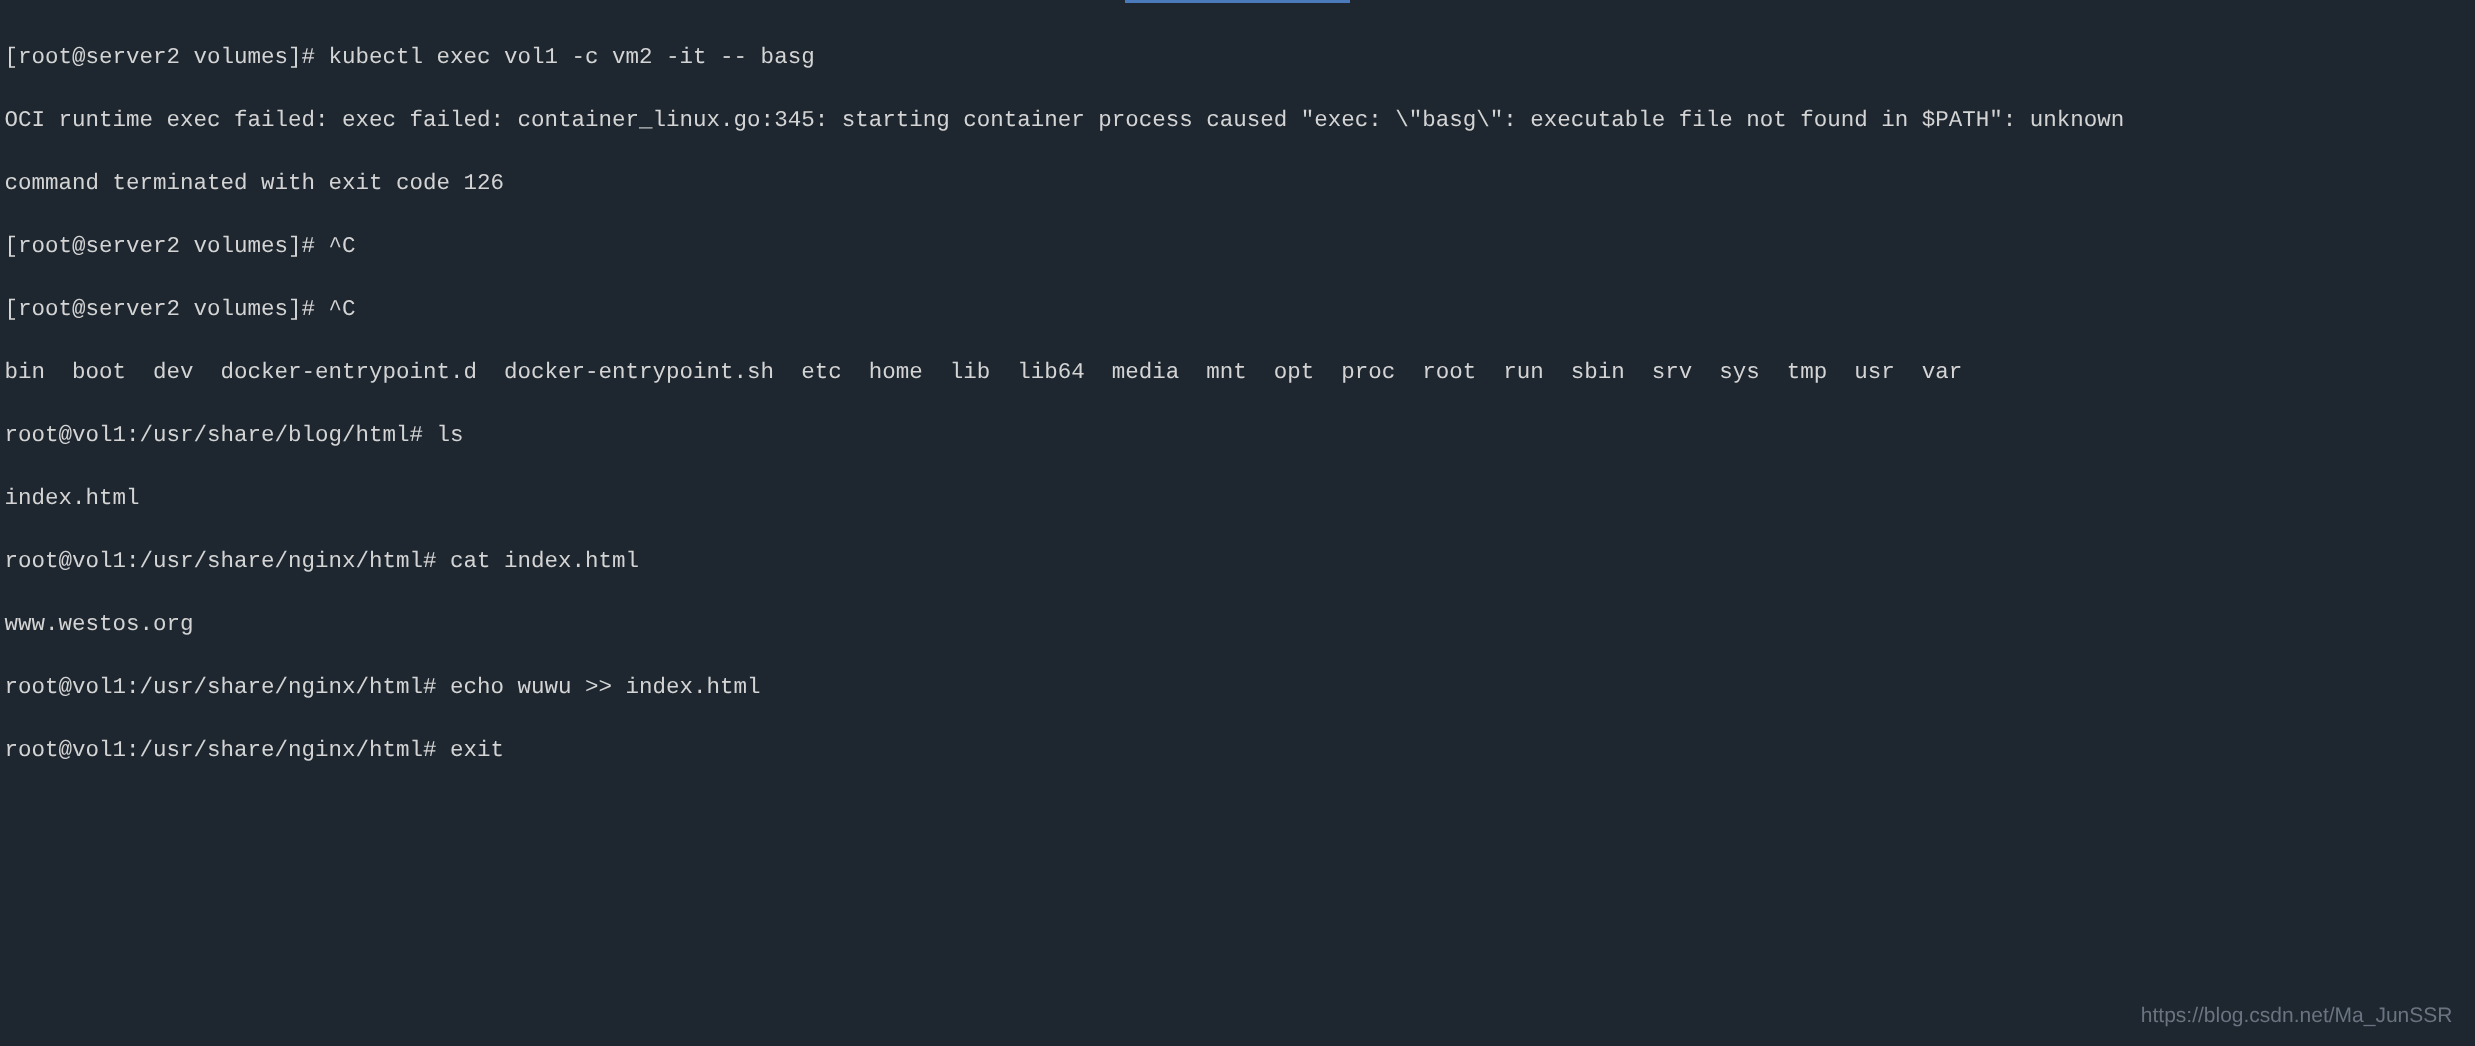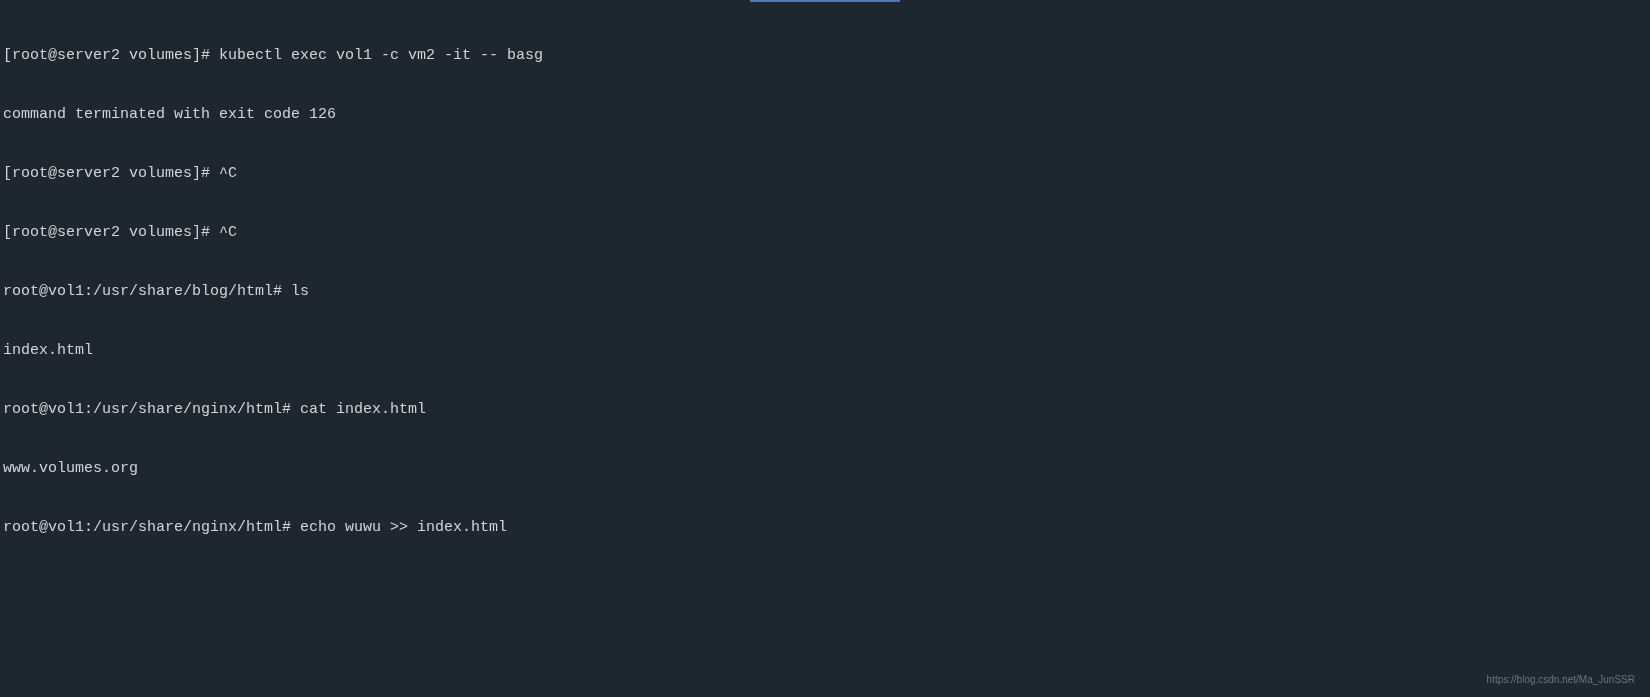--- a/index.html
+++ b/index.html
@@ -25,45 +25,48 @@
       position: absolute;
       left: 750px;
       width: 150px;
       height: 2px;
       background: #4a7abc;
     }
     .terminal {
       padding: 4px 3px;
       white-space: pre;
     }
-    .line { display: block; margin-top: 17px; }
+    .line { display: block; }
     .watermark {
       position: absolute;
       bottom: 10px;
       right: 15px;
       color: #6a7480;
-      font-size: 10px;
+      font-size: 14px;
       font-family: Arial, sans-serif;
     }
   </style>
 </head>
 <body>
 
 <div class="top-bar"></div>
 
 <div class="terminal">
 <span class="line">[root@server2 volumes]# kubectl exec vol1 -c vm2 -it -- basg</span>
+<span class="line">OCI runtime exec failed: exec failed: container_linux.go:345: starting container process caused "exec: \"basg\": executable file not found in $PATH": unknown</span>
 <span class="line">command terminated with exit code 126</span>
 <span class="line">[root@server2 volumes]# ^C</span>
 <span class="line">[root@server2 volumes]# ^C</span>
+<span class="line">bin  boot  dev  docker-entrypoint.d  docker-entrypoint.sh  etc  home  lib  lib64  media  mnt  opt  proc  root  run  sbin  srv  sys  tmp  usr  var</span>
 <span class="line">root@vol1:/usr/share/blog/html# ls</span>
 <span class="line">index.html</span>
 <span class="line">root@vol1:/usr/share/nginx/html# cat index.html</span>
-<span class="line">www.volumes.org</span>
+<span class="line">www.westos.org</span>
 <span class="line">root@vol1:/usr/share/nginx/html# echo wuwu &gt;&gt; index.html</span>
+<span class="line">root@vol1:/usr/share/nginx/html# exit</span>
 
 
 
 
 
 
 
 
 
 

